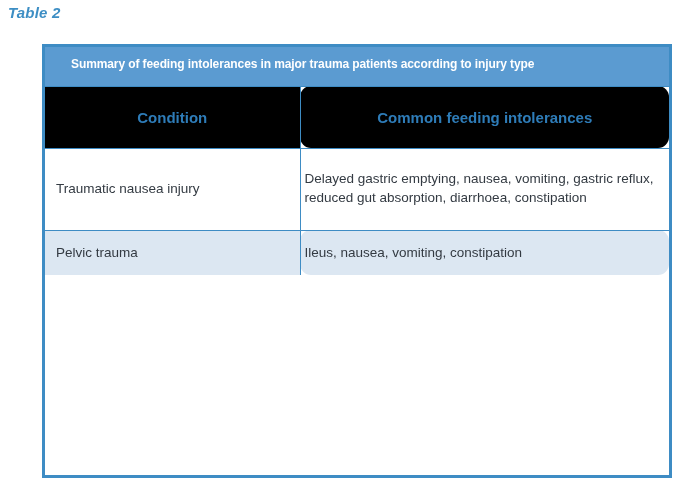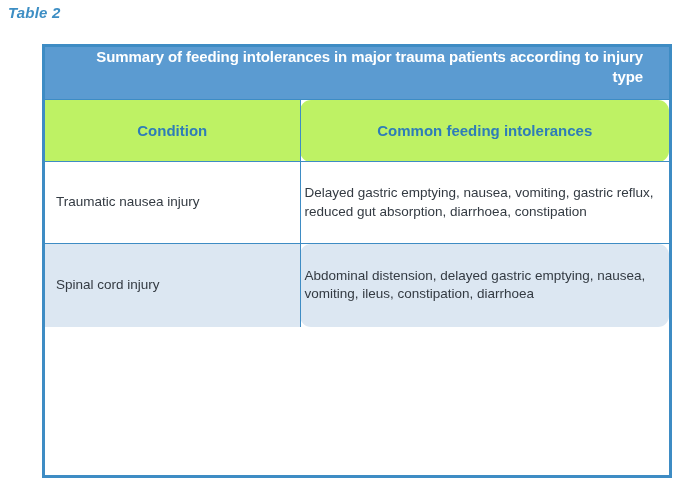--- a/index.html
+++ b/index.html
@@ -42,25 +42,25 @@
     height: 434px;
     box-sizing: border-box;
     border: 3px solid #3e8cc4;
     background: #ffffff;
   }
 
   
   .table-title {
     background: #5b9bd1;
     color: #ffffff;
-    font-size: 15px;
+    font-size: 12px;
     font-weight: bold;
-    text-align: right;
+    text-align: left;
     line-height: 1.30;
-    padding: 0 26px 13px 26px;
+    padding: 10px 26px 13px 26px;
     box-sizing: border-box;
     letter-spacing: -0.1px;
   }
 
   
   table.grid {
     width: 100%;
     border-collapse: collapse;
     table-layout: fixed;
   }
@@ -73,21 +73,21 @@
     border: 1px solid #3e8cc4;
     vertical-align: middle;
     box-sizing: border-box;
   }
   table.grid th:first-child,
   table.grid td:first-child { border-left: 0; }
   table.grid th:last-child,
   table.grid td:last-child { border-right: 0; border-radius: 11px; }
 
   thead th {
-    background: #bef264;
+    background: #000000;
     color: #2e7cb8;
     font-size: 15px;
     font-weight: bold;
     text-align: center;
     height: 62px;
     border-top: 0;
     padding: 4px 8px;
   }
 
   tbody td {
@@ -132,21 +132,21 @@
         <tr>
           <th>Condition</th>
           <th>Common feeding intolerances</th>
         </tr>
       </thead>
       <tbody>
         <tr class="r1">
           <td class="cond">Traumatic nausea injury</td>
           <td class="intol">Delayed gastric emptying, nausea, vomiting, gastric reflux, reduced gut absorption, diarrhoea, constipation</td>
         </tr>
-        <tr class="r4 alt">
-          <td class="cond">Spinal cord injury</td>
-          <td class="intol">Abdominal distension, delayed gastric emptying, nausea, vomiting, ileus, constipation, diarrhoea</td>
+        <tr class="r2 alt">
+          <td class="cond">Pelvic trauma</td>
+          <td class="intol">Ileus, nausea, vomiting, constipation</td>
         </tr>
       </tbody>
     </table>
 
   </div>
 </div>
 
 </body></html>

